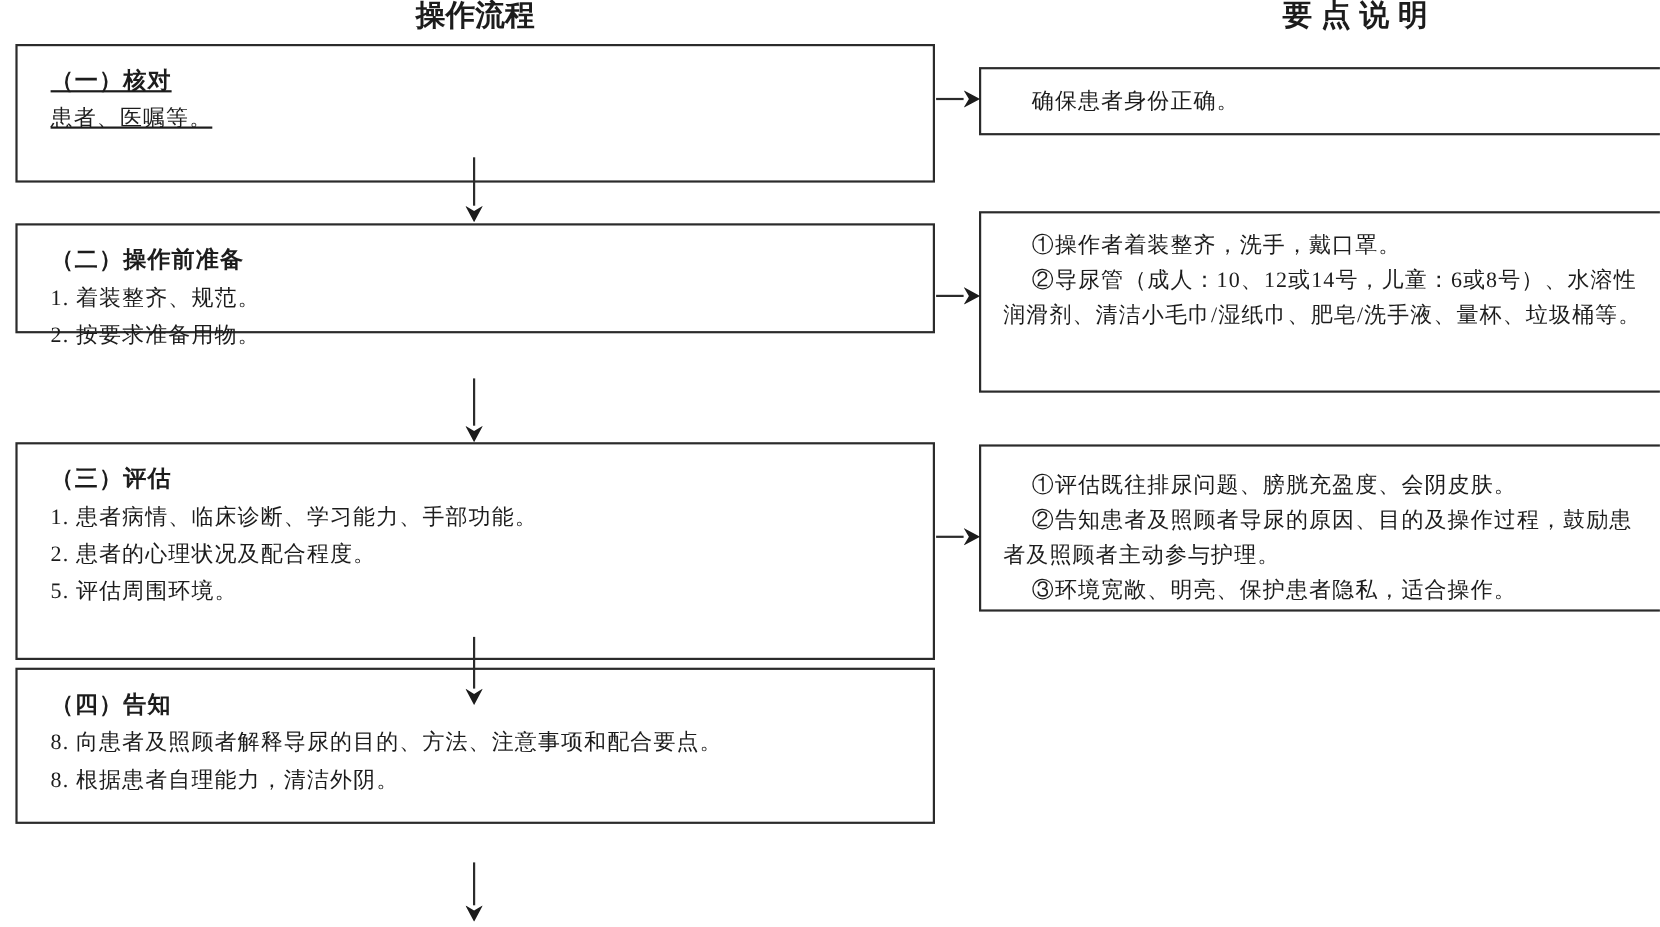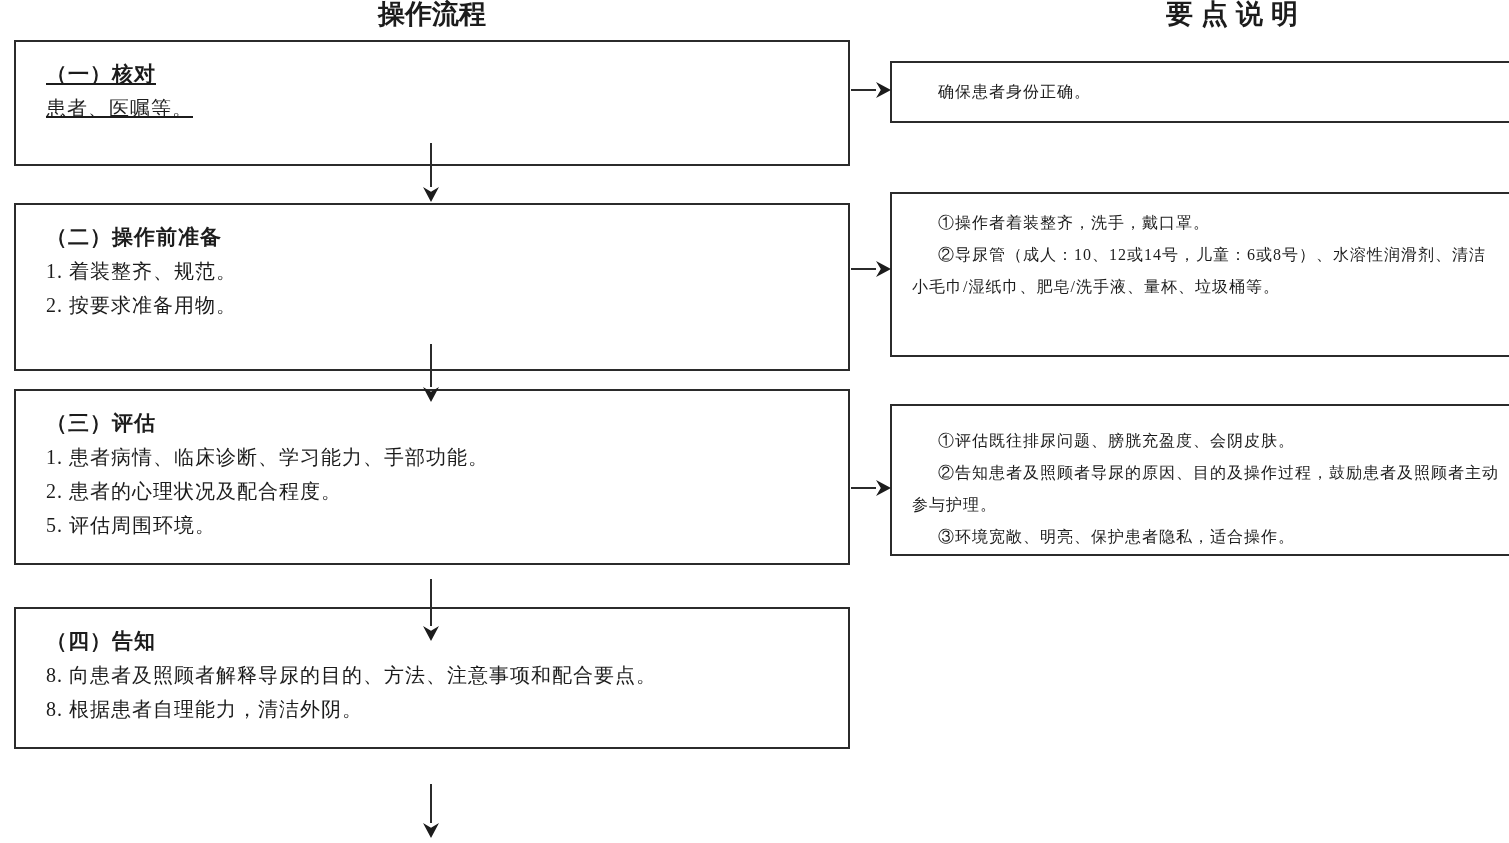--- a/index.html
+++ b/index.html
@@ -28,22 +28,22 @@
   .box {
     position: absolute;
     box-sizing: border-box;
     border: 2px solid #2b2b2b;
     background: #ffffff;
   }
   .lbox { left: 2px;   width: 836px; padding: 15px 24px 0 30px; }
   .rbox { left: 878px; width: 629px; padding: 13px 16px 0 20px; }
 
   .lbox1 { top: 40px;  height: 126px; text-decoration: underline; }
-  .lbox2 { top: 203px; height: 168px; }
-  .lbox3 { top: 389px; height: 176px; }
+  .lbox2 { top: 203px; height: 100px; }
+  .lbox3 { top: 402px; height: 198px; }
   .lbox4 { top: 607px; height: 142px; }
 
   .rbox1 { top: 61px;  height: 62px;  }
   .rbox2 { top: 192px; height: 165px; }
   .rbox3 { top: 404px; height: 152px; padding-top: 19px; }
 
   .heading {
     font-family: "Liberation Sans", sans-serif;
     font-weight: bold;
     font-size: 21px;
@@ -51,21 +51,21 @@
     letter-spacing: 1px;
   }
   .item {
     font-family: "Liberation Serif", serif;
     font-size: 20px;
     line-height: 34px;
     letter-spacing: 1px;
   }
   .para {
     font-family: "Liberation Serif", serif;
-    font-size: 16px;
+    font-size: 20px;
     line-height: 32px;
     text-indent: 26px;
     letter-spacing: 1px;
   }
 
   .varrow {
     position: absolute;
     left: 411px;
     width: 16px;
     display: flex;

